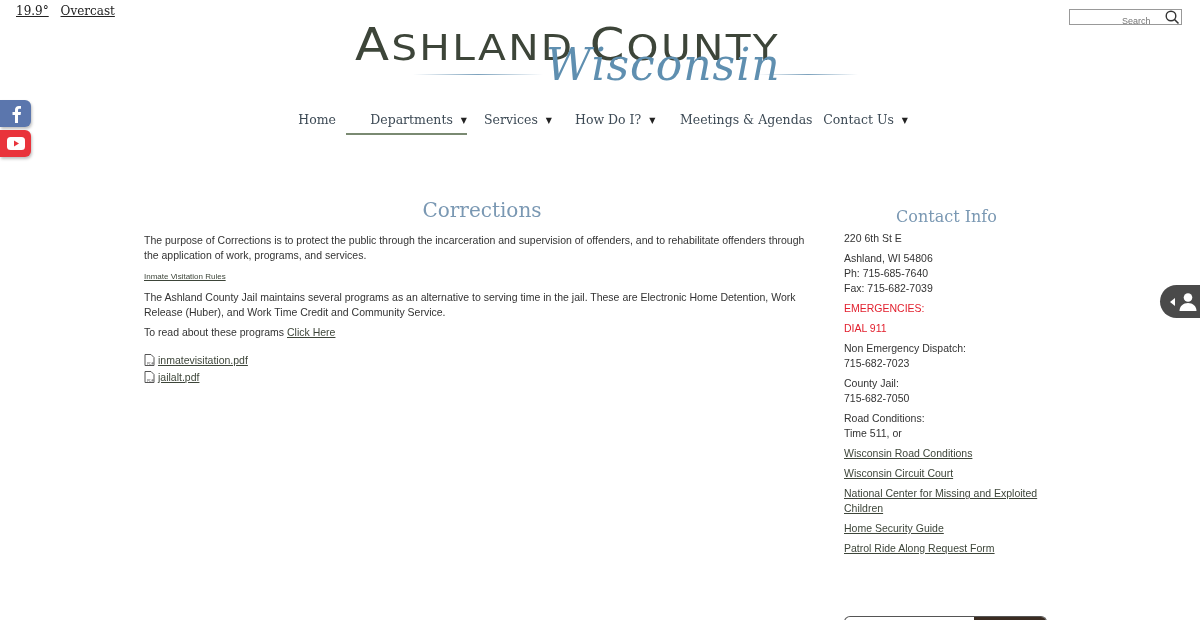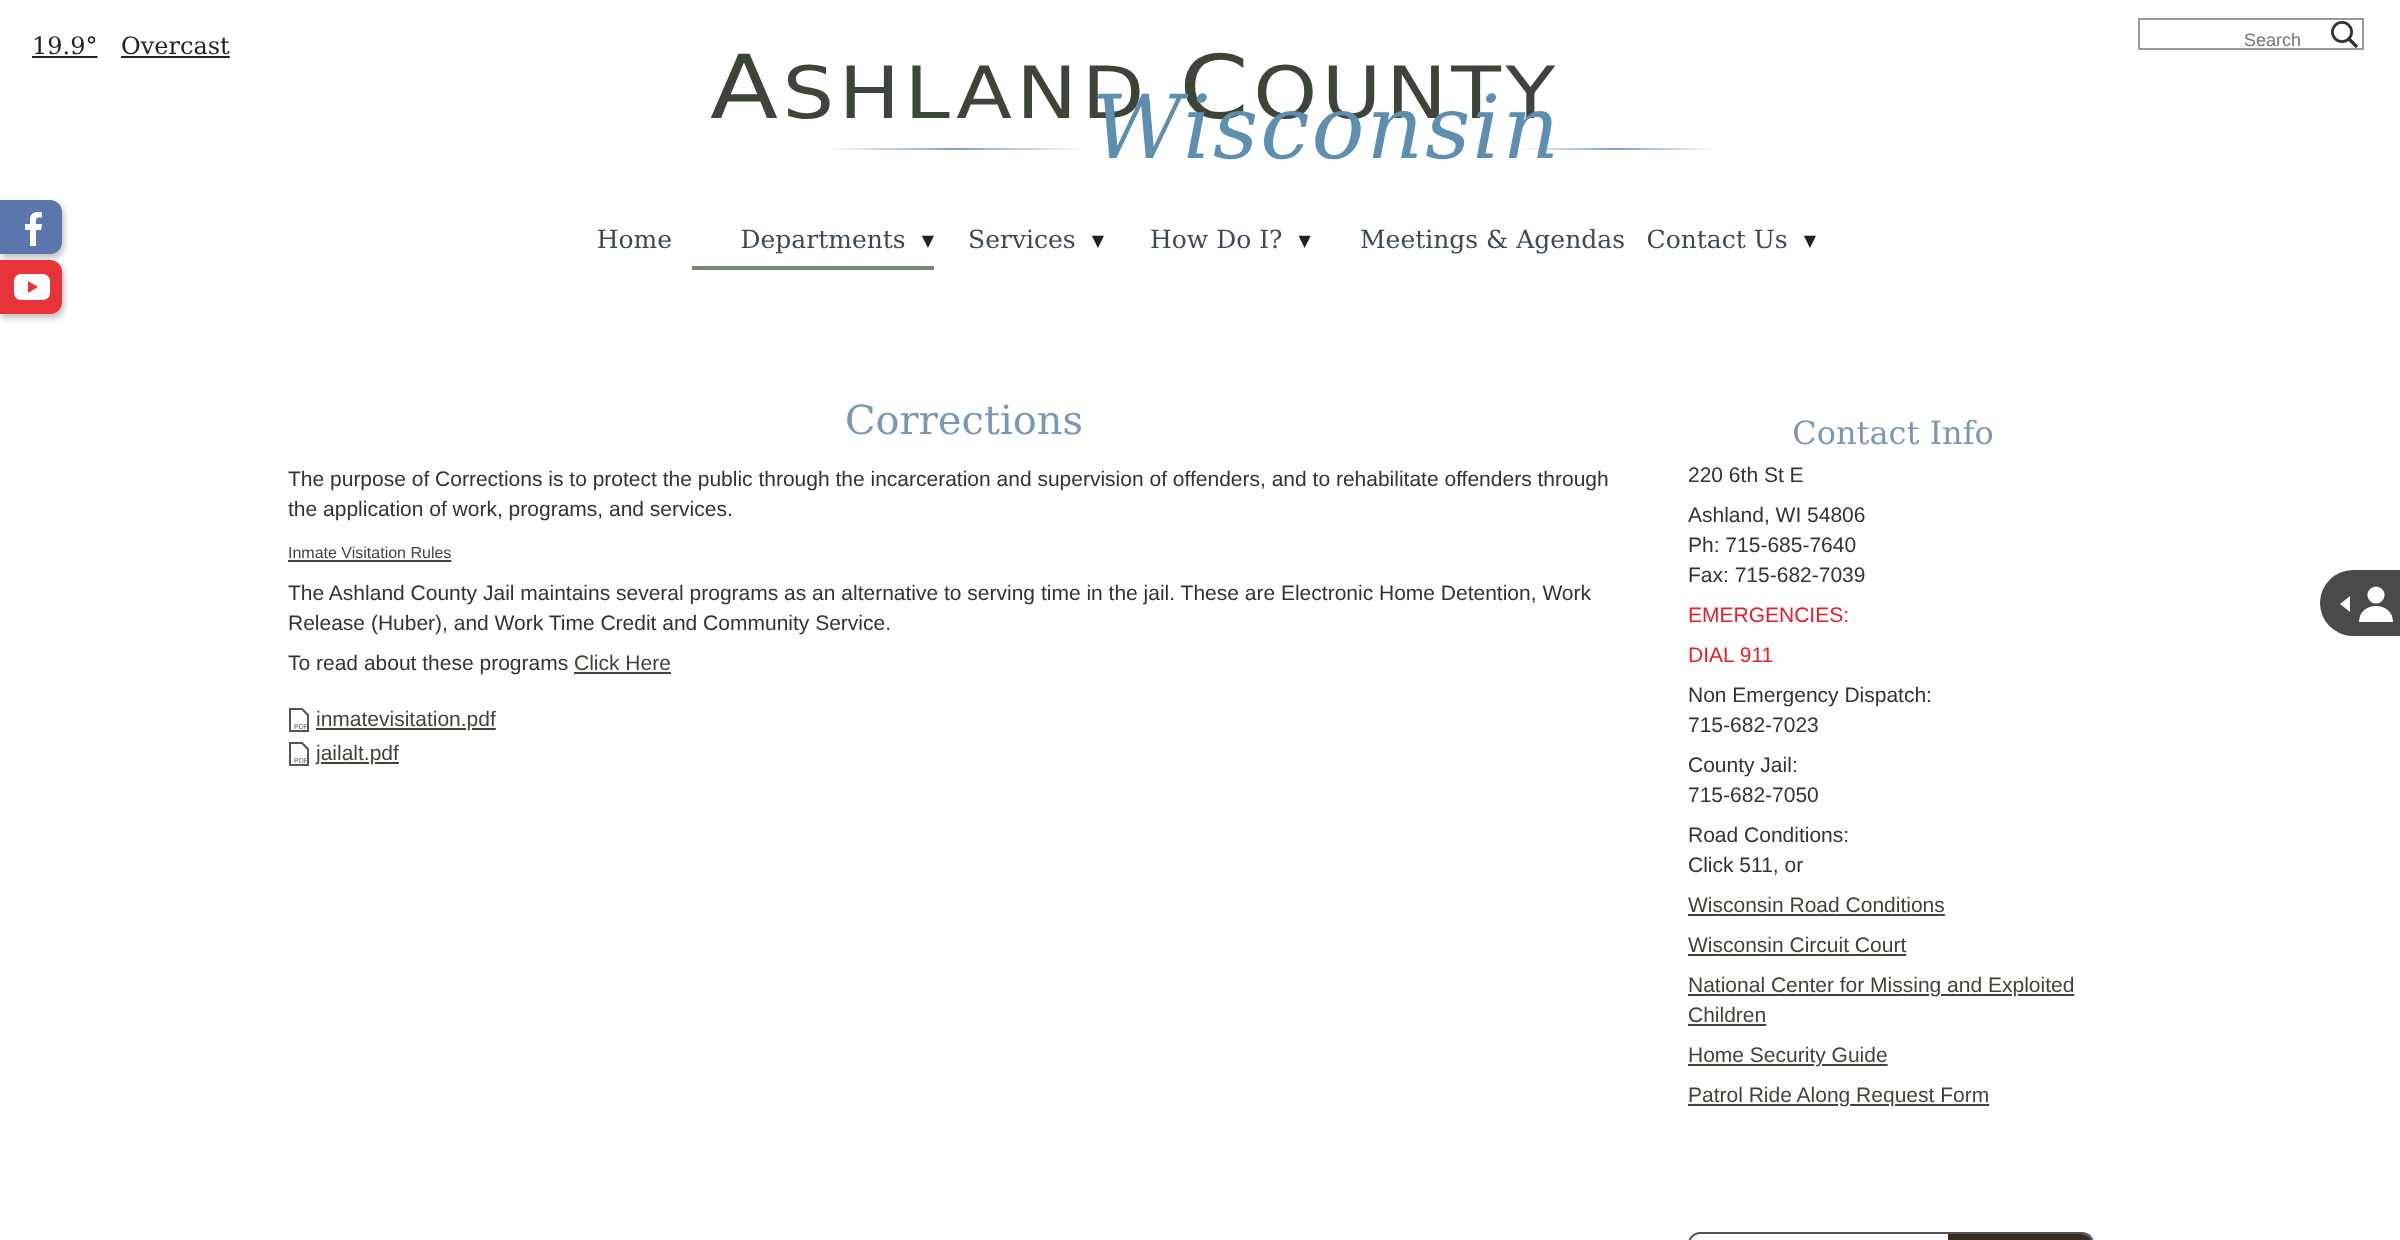--- a/index.html
+++ b/index.html
@@ -1,19 +1,19 @@
 <!DOCTYPE html>
 <html><head>
 <meta charset="utf-8">
 <style>
   * { box-sizing: border-box; margin: 0; padding: 0; }
   html, body { width: 1200px; height: 620px; overflow: hidden; background: #ffffff; }
   body { position: relative; font-family: "Liberation Sans", sans-serif; color: #333; }
 
-  .weather { position: absolute; left: 16px; top: 16px; font-family: "DejaVu Serif", serif; font-size: 12px; color: #222; }
+  .weather { position: absolute; left: 16px; top: 4px; font-family: "DejaVu Serif", serif; font-size: 12px; color: #222; }
   .weather a { color: #222; text-decoration: underline; margin-right: 8px; }
 
   .search { position: absolute; left: 1069px; top: 9px; width: 113px; height: 16px; border: 1px solid #999; background: #fff; padding-left: 48px; }
   .search input { border: none; outline: none; width: 94px; height: 14px; font-size: 9px; padding-left: 4px; font-family: "Liberation Sans", sans-serif; color: #555; background: transparent; }
   .search .icon { position: absolute; right: 1px; top: -1px; width: 16px; height: 16px; }
 
   .logo { position: absolute; left: 353px; top: 18px; width: 520px; height: 80px; }
   .logo .main { position: absolute; left: 2px; top: 2px; font-family: "DejaVu Sans", sans-serif; font-size: 44px; letter-spacing: 2px; color: #3d4539; font-weight: 400; white-space: nowrap; transform: scaleX(1.13); transform-origin: left top; line-height: 50px; }
   .logo .main .sm { font-size: 36px; }
   .logo .rule { position: absolute; top: 56px; height: 1px; background: linear-gradient(90deg, rgba(110,150,180,0), #7da2bd, rgba(110,150,180,0)); }
@@ -156,21 +156,21 @@
   <p>
     <span>Non Emergency Dispatch:</span><br>
     <span>715-682-7023</span>
   </p>
   <p>
     <span>County Jail:</span><br>
     <span>715-682-7050</span>
   </p>
   <p>
     <span>Road Conditions:</span><br>
-    <span>Click 511, or</span>
+    <span>Time 511, or</span>
   </p>
   <p><a>Wisconsin Road Conditions</a></p>
   <p><a>Wisconsin Circuit Court</a></p>
   <p><a>National Center for Missing and Exploited Children</a></p>
   <p><a>Home Security Guide</a></p>
   <p><a>Patrol Ride Along Request Form</a></p>
   <div class="card">
     <div class="img"></div>
   </div>
 </aside>

